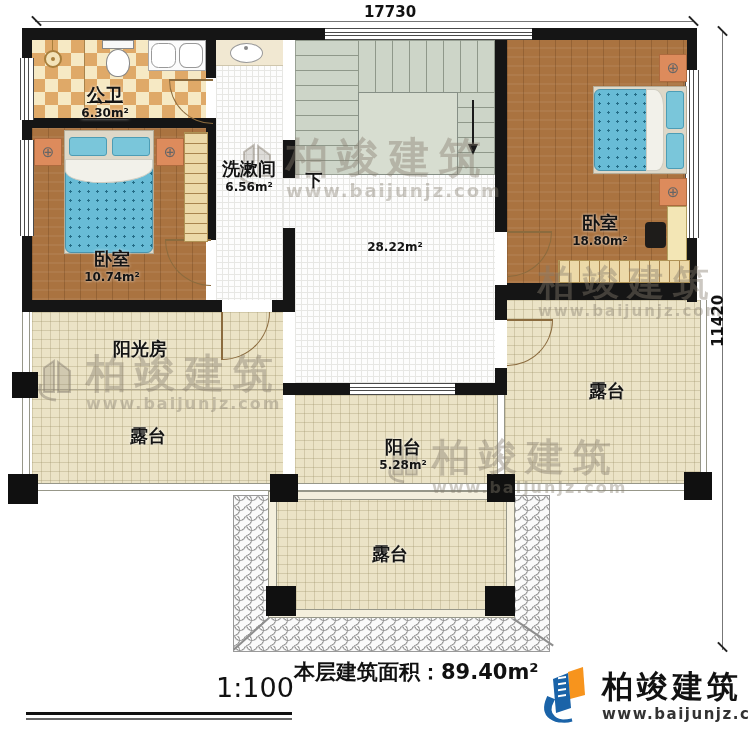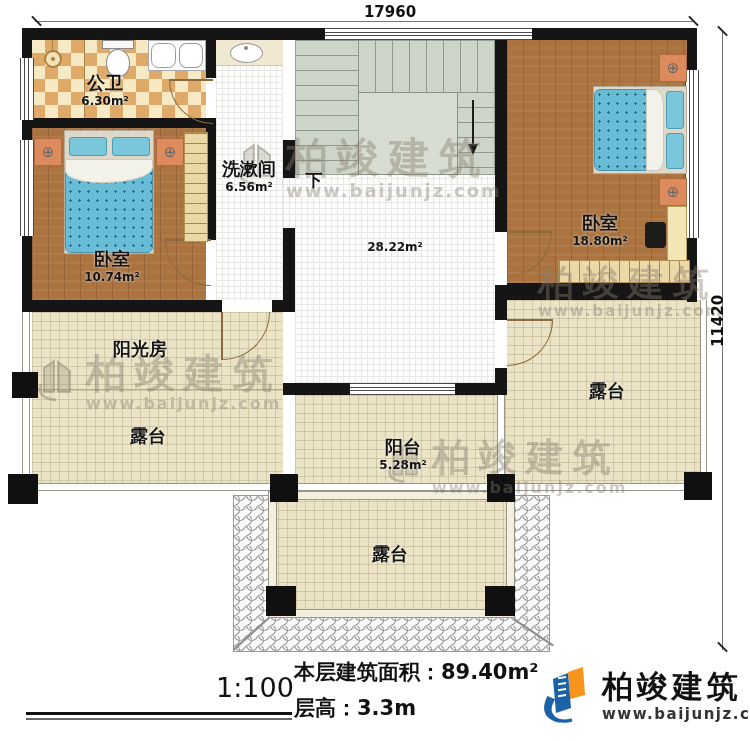--- a/index.html
+++ b/index.html
@@ -211,21 +211,21 @@
       <span class="wm-url" style="font-size:16px;">www.baijunjz.com</span>
     </div>
   </div>
   <div class="abs wm" style="left:538px;top:264px;">
     <div class="wm-col">
       <span class="wm-big" style="font-size:36px;">柏竣建筑</span>
       <span class="wm-url" style="font-size:15px;">www.baijunjz.com</span>
     </div>
   </div>
 
-  <div class="abs rlabel" style="left:65px;top:72px;width:80px;">
+  <div class="abs rlabel" style="left:65px;top:84px;width:80px;text-decoration:underline;">
     <div class="rname">公卫</div>
     <div class="rarea">6.30m²</div>
   </div>
   <div class="abs rlabel" style="left:204px;top:158px;width:90px;">
     <div class="rname">洗漱间</div>
     <div class="rarea">6.56m²</div>
   </div>
   <div class="abs rlabel" style="left:72px;top:248px;width:80px;">
     <div class="rname">卧室</div>
     <div class="rarea">10.74m²</div>
@@ -251,31 +251,30 @@
     <div class="rname">露台</div>
   </div>
   <div class="abs rlabel" style="left:340px;top:543px;width:100px;">
     <div class="rname">露台</div>
   </div>
   <div class="abs rlabel" style="left:298px;top:170px;width:32px;font-size:17px;">下</div>
 
   <div class="abs" style="left:35px;top:21px;width:660px;height:1px;background:#777;"></div>
   <div class="abs tick" style="left:30px;top:20px;"></div>
   <div class="abs tick" style="left:687px;top:20px;"></div>
-  <div class="abs dimtext" style="left:330px;top:3px;width:120px;text-align:center;">17960</div>
+  <div class="abs dimtext" style="left:330px;top:3px;width:120px;text-align:center;">17730</div>
   <div class="abs" style="left:722px;top:32px;width:1px;height:618px;background:#777;"></div>
   <div class="abs tick" style="left:716px;top:30px;"></div>
   <div class="abs tick" style="left:716px;top:646px;"></div>
   <div class="abs dimtext" style="left:688px;top:312px;width:60px;text-align:center;transform:rotate(-90deg);">11420</div>
 
   <div class="abs tb" style="left:216px;top:672px;font-size:27px;">1:100</div>
   <div class="abs" style="left:26px;top:712px;width:266px;height:3px;background:#111;"></div>
   <div class="abs" style="left:26px;top:718px;width:266px;height:1.5px;background:#666;"></div>
   <div class="abs tb" style="left:294px;top:658px;font-size:21px;font-weight:600;text-align:center;">本层建筑面积：89.40m²</div>
-  <div class="abs tb" style="left:294px;top:694px;font-size:21px;font-weight:600;">层高：3.3m</div>
 
   <div class="abs" style="left:538px;top:664px;width:58px;height:62px;">
     <svg width="58" height="62" viewBox="0 0 58 62">
       <path d="M30 8 L45 3 L47 31 L32 35 Z" fill="#f7941d"></path>
       <path d="M15 15 L30 9 L33 44 L18 49 Z" fill="#1a63a8"></path>
       <g fill="#ffffff">
         <rect x="20" y="16" width="8" height="2" transform="skewY(-8)"></rect>
         <rect x="20" y="22" width="8" height="2" transform="skewY(-8)"></rect>
         <rect x="20" y="28" width="8" height="2" transform="skewY(-8)"></rect>
         <rect x="20" y="34" width="8" height="2" transform="skewY(-8)"></rect>

